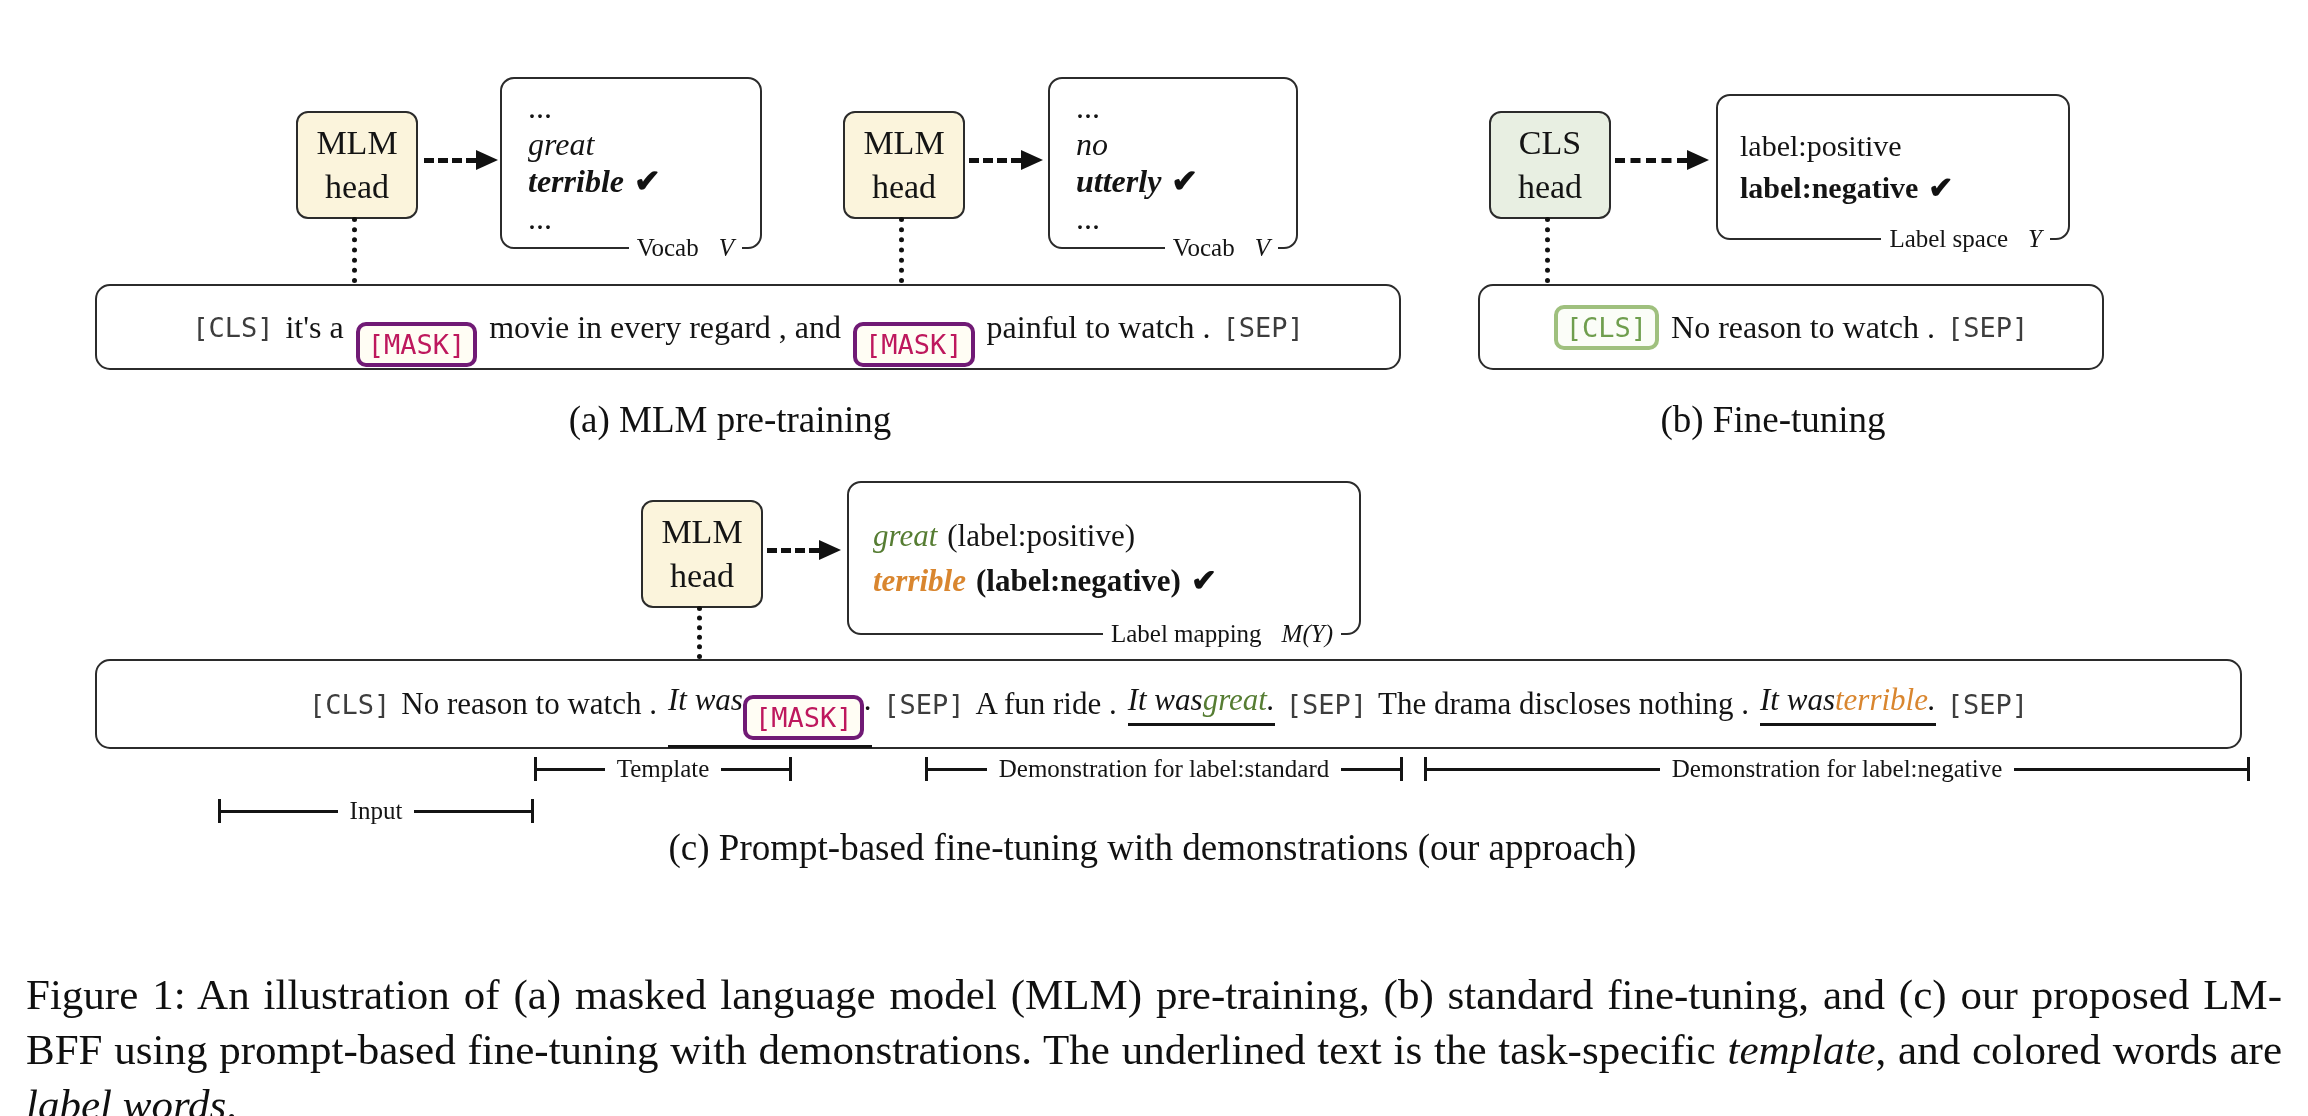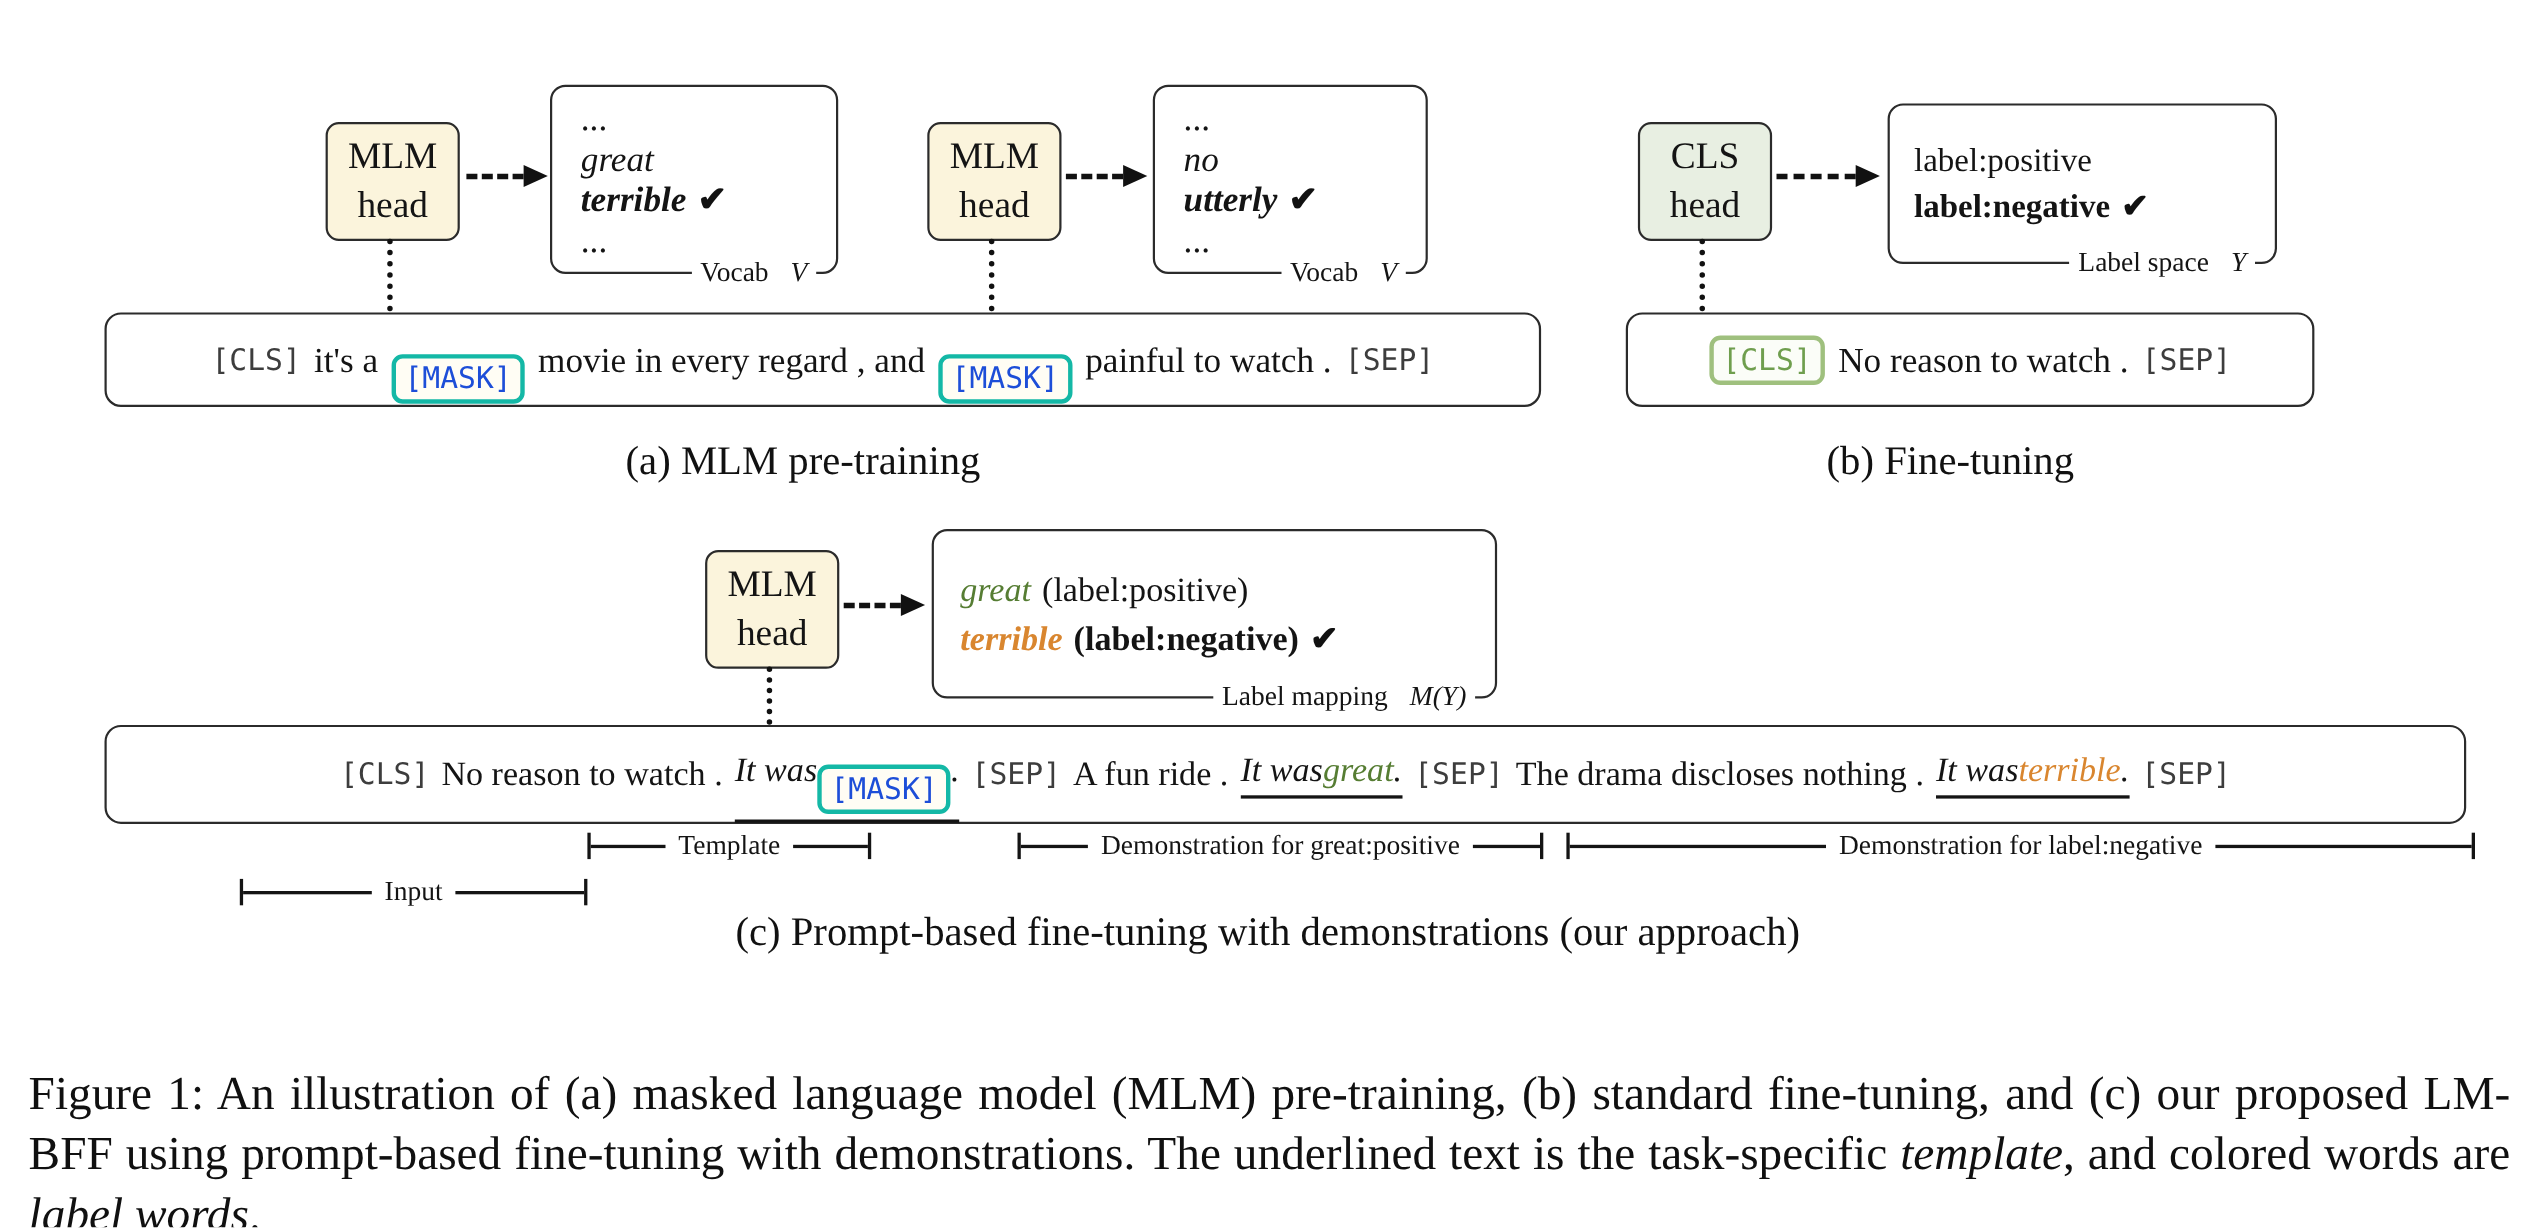--- a/index.html
+++ b/index.html
@@ -18,21 +18,21 @@
   .sym{font-style:italic;}
 
   
   .harrow{position:absolute;border-top:5px dashed #111;}
   .harrow::after{content:"";position:absolute;left:100%;top:-13px;width:0;height:0;border-left:22px solid #111;border-top:10px solid transparent;border-bottom:10px solid transparent;}
   .vdots{position:absolute;width:0;border-left:5.5px dotted #111;}
 
   
   .sent-box{position:absolute;border:2.5px solid #2b2b2b;border-radius:15px;background:#fff;display:flex;align-items:center;justify-content:center;white-space:nowrap;}
   .tok{font-family:"DejaVu Sans Mono",monospace;font-size:27px;color:#3d3d3d;font-style:normal;}
-  .mask-tok{font-family:"DejaVu Sans Mono",monospace;font-size:27px;color:#1d4ed8;font-style:normal;border:4px solid #14b8a6;border-radius:10px;padding:3px 8px;background:#fffdf4;margin-top:34px;}
+  .mask-tok{font-family:"DejaVu Sans Mono",monospace;font-size:27px;color:#be185d;font-style:normal;border:4px solid #701a75;border-radius:10px;padding:3px 8px;background:#fffdf4;margin-top:34px;}
   .cls-tok{font-family:"DejaVu Sans Mono",monospace;font-size:27px;color:#6f9e4e;font-style:normal;border:4px solid #9fc07e;border-radius:10px;padding:3px 8px;background:#fbfdf8;}
 
   .it{font-style:italic;}
   .bold{font-weight:bold;}
   .check{font-weight:bold;font-style:normal;color:#111;}
   .green-word{color:#567d33;font-style:italic;}
   .orange-word{color:#d9862f;font-style:italic;}
   .tmpl{display:inline-flex;align-items:center;gap:0;border-bottom:3.5px solid #141414;padding-bottom:5px;}
 
   .pcap{position:absolute;font-size:37px;text-align:center;color:#111;}
@@ -198,21 +198,21 @@
       <span class="tick"></span>
       <span class="bline"></span>
       <span class="blabel">Template</span>
       <span class="bline"></span>
       <span class="tick"></span>
     </div>
 
     <div class="bracket" style="left:925px;top:756px;width:478px;">
       <span class="tick"></span>
       <span class="bline"></span>
-      <span class="blabel">Demonstration for great:positive</span>
+      <span class="blabel">Demonstration for label:standard</span>
       <span class="bline"></span>
       <span class="tick"></span>
     </div>
 
     <div class="bracket" style="left:1424px;top:756px;width:826px;">
       <span class="tick"></span>
       <span class="bline"></span>
       <span class="blabel">Demonstration for label:negative</span>
       <span class="bline"></span>
       <span class="tick"></span>

